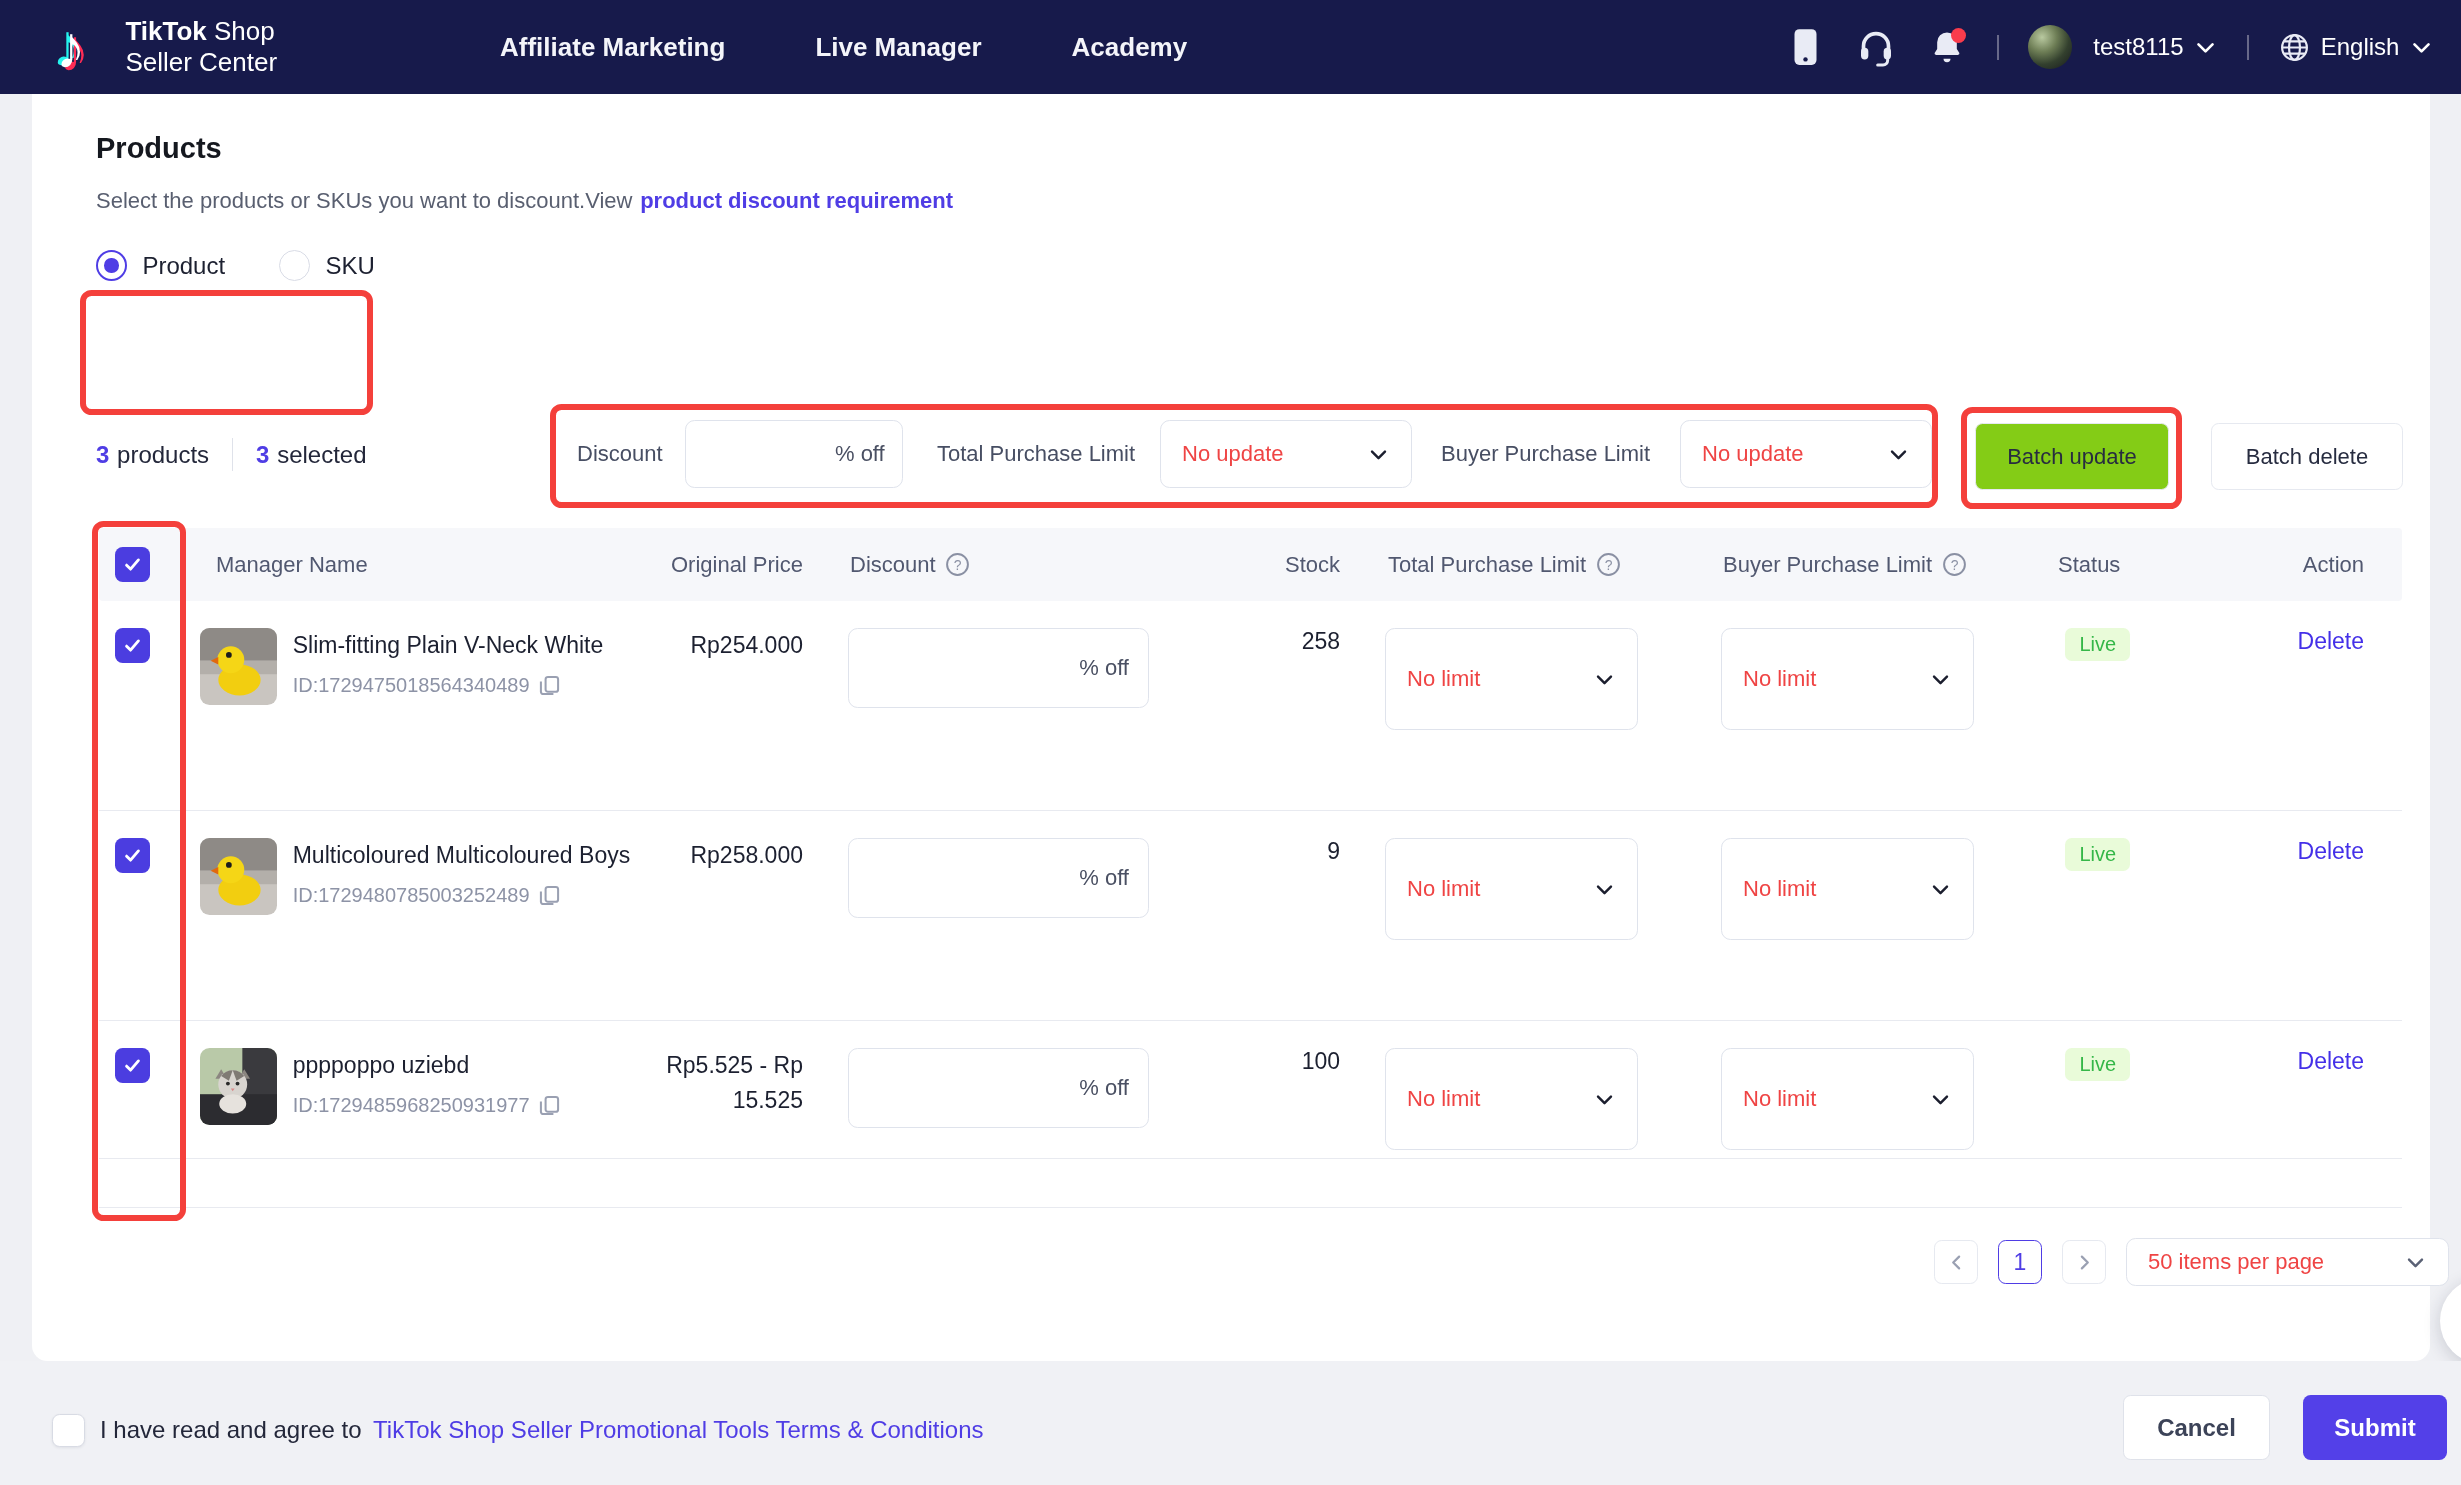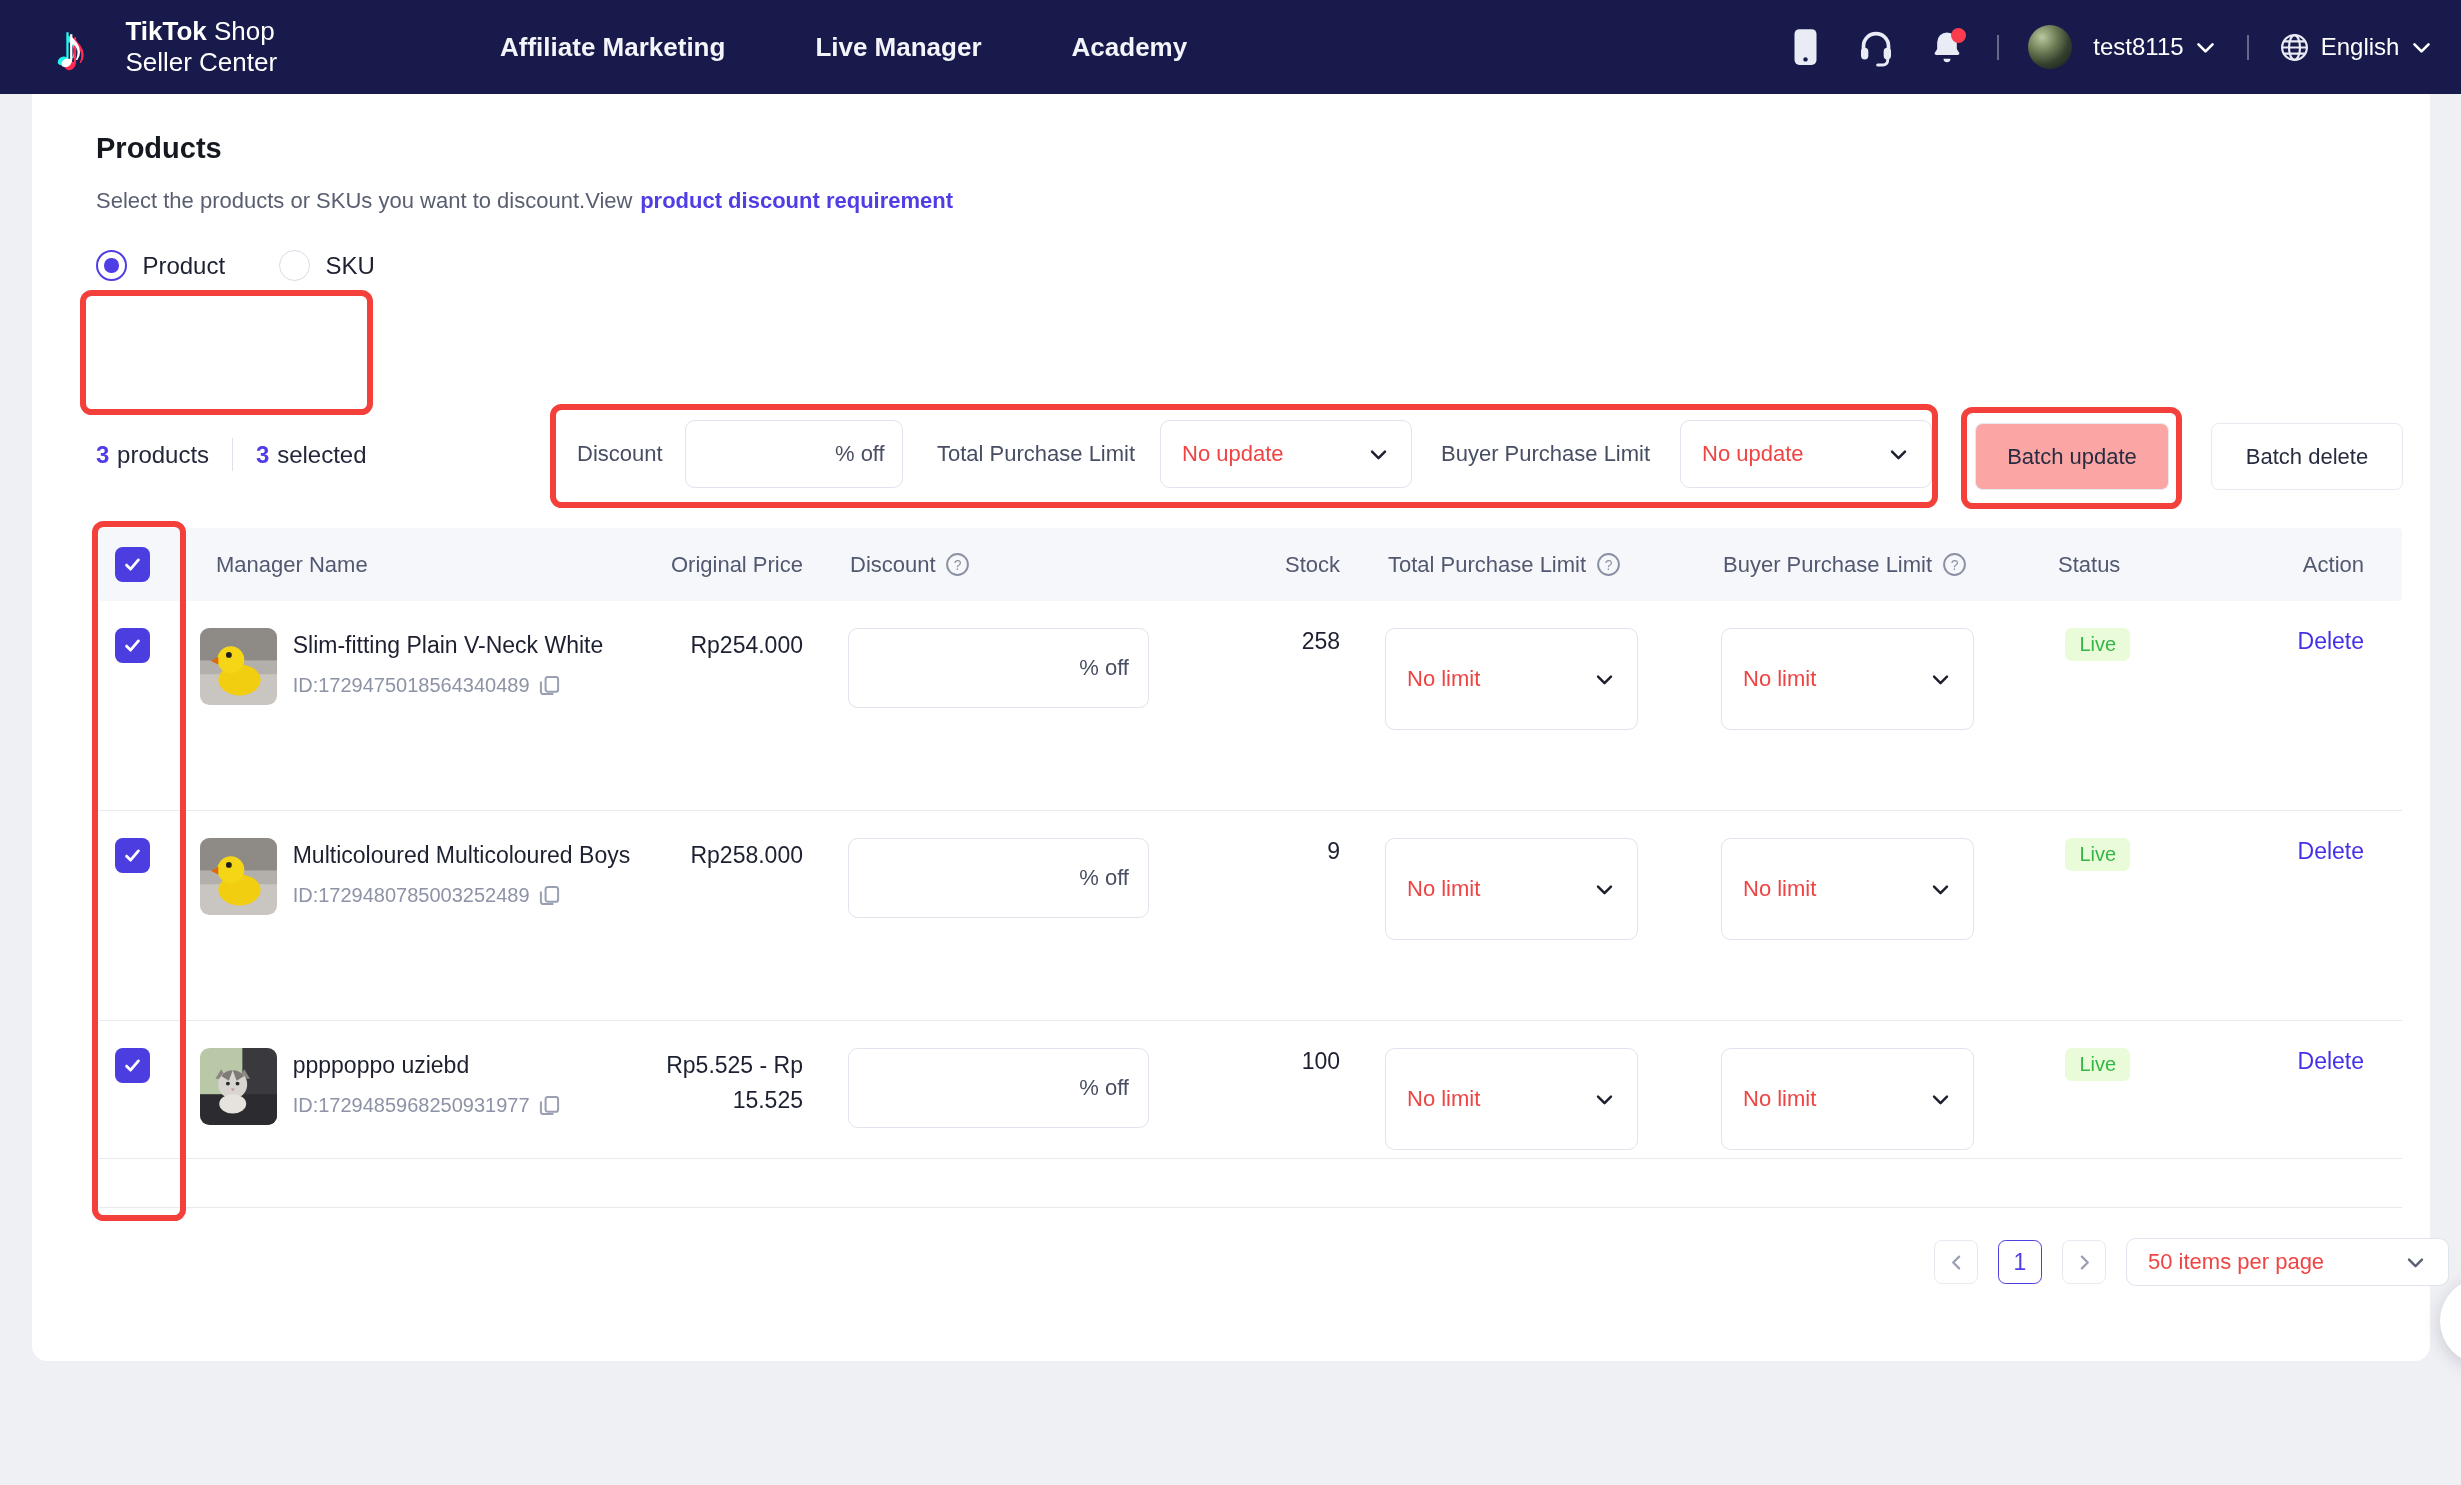--- a/index.html
+++ b/index.html
@@ -61,21 +61,21 @@
   #lbl-tpl{left:905px;}
   #lbl-bpl{left:1409px;}
   .inputbox{box-sizing:border-box;background:#fff;border:1.9px solid #dfe3ec;border-radius:9.6px;display:flex;align-items:center;}
   #batch-discount{position:absolute;left:653px;top:326px;width:218px;height:68px;padding:0 17.3px;}
   #batch-discount input{border:none;outline:none;flex:1;min-width:0;font-size:22px;font-family:inherit;color:#181b28;background:transparent;}
   .suffix{font-size:22px;color:#4a5063;white-space:nowrap;}
   .selectbox{box-sizing:border-box;background:#fff;border:1.9px solid #dfe3ec;border-radius:9.6px;display:flex;align-items:center;
     justify-content:space-between;padding:0 21px;font-size:22px;color:#ef4444;cursor:pointer;}
   #batch-tpl{position:absolute;left:1128px;top:326px;width:252px;height:68px;}
   #batch-bpl{position:absolute;left:1648px;top:326px;width:252px;height:68px;}
-  #btn-batch-update{position:absolute;left:1943px;top:329px;width:194px;height:67px;background:#fca5a5;
+  #btn-batch-update{position:absolute;left:1943px;top:329px;width:194px;height:67px;background:#84cc16;
     border:1.9px solid #e6e9f0;color:#272c40;font-weight:500;}
   #btn-batch-delete{position:absolute;left:2179px;top:329px;width:192px;height:67px;background:#fff;
     border:1.9px solid #e6e9f0;color:#272c40;font-weight:500;}
 
   
   .table{position:absolute;left:67px;top:434px;width:2303px;}
   .thead,.trow{display:grid;grid-template-columns:84px 452px 187px 346px 192px 341px 336px 202px 163px;}
   .thead{height:73px;background:#f6f7fa;border-radius:3.8px;align-items:center;font-size:22px;color:#515870;}
   .th{display:flex;align-items:center;gap:9.6px;}
   .th.name{padding-left:33px;}
@@ -495,15 +495,24 @@
     </div>
   </div>
 
   <div class="redbox" id="rb-select" style="left:80px;top:290px;"></div>
   <div class="redbox" id="rb-batch" style="left:550px;top:404px;"></div>
   <div class="redbox" id="rb-update" style="left:1961px;top:407px;"></div>
   <div class="redbox" id="rb-checkcol" style="left:92px;top:521px;"></div>
 
   <div class="float-circle"></div>
 
+  <div class="footer">
+    <span class="foot-check"></span>
+    <span class="foot-label">
+      <span>I have read and agree to</span>
+      <a>TikTok Shop Seller Promotional Tools Terms &amp; Conditions</a>
+    </span>
+    <button class="btn" id="btn-cancel">Cancel</button>
+    <button class="btn" id="btn-submit">Submit</button>
+  </div>
 
 </div>
 
 
 </body></html>

